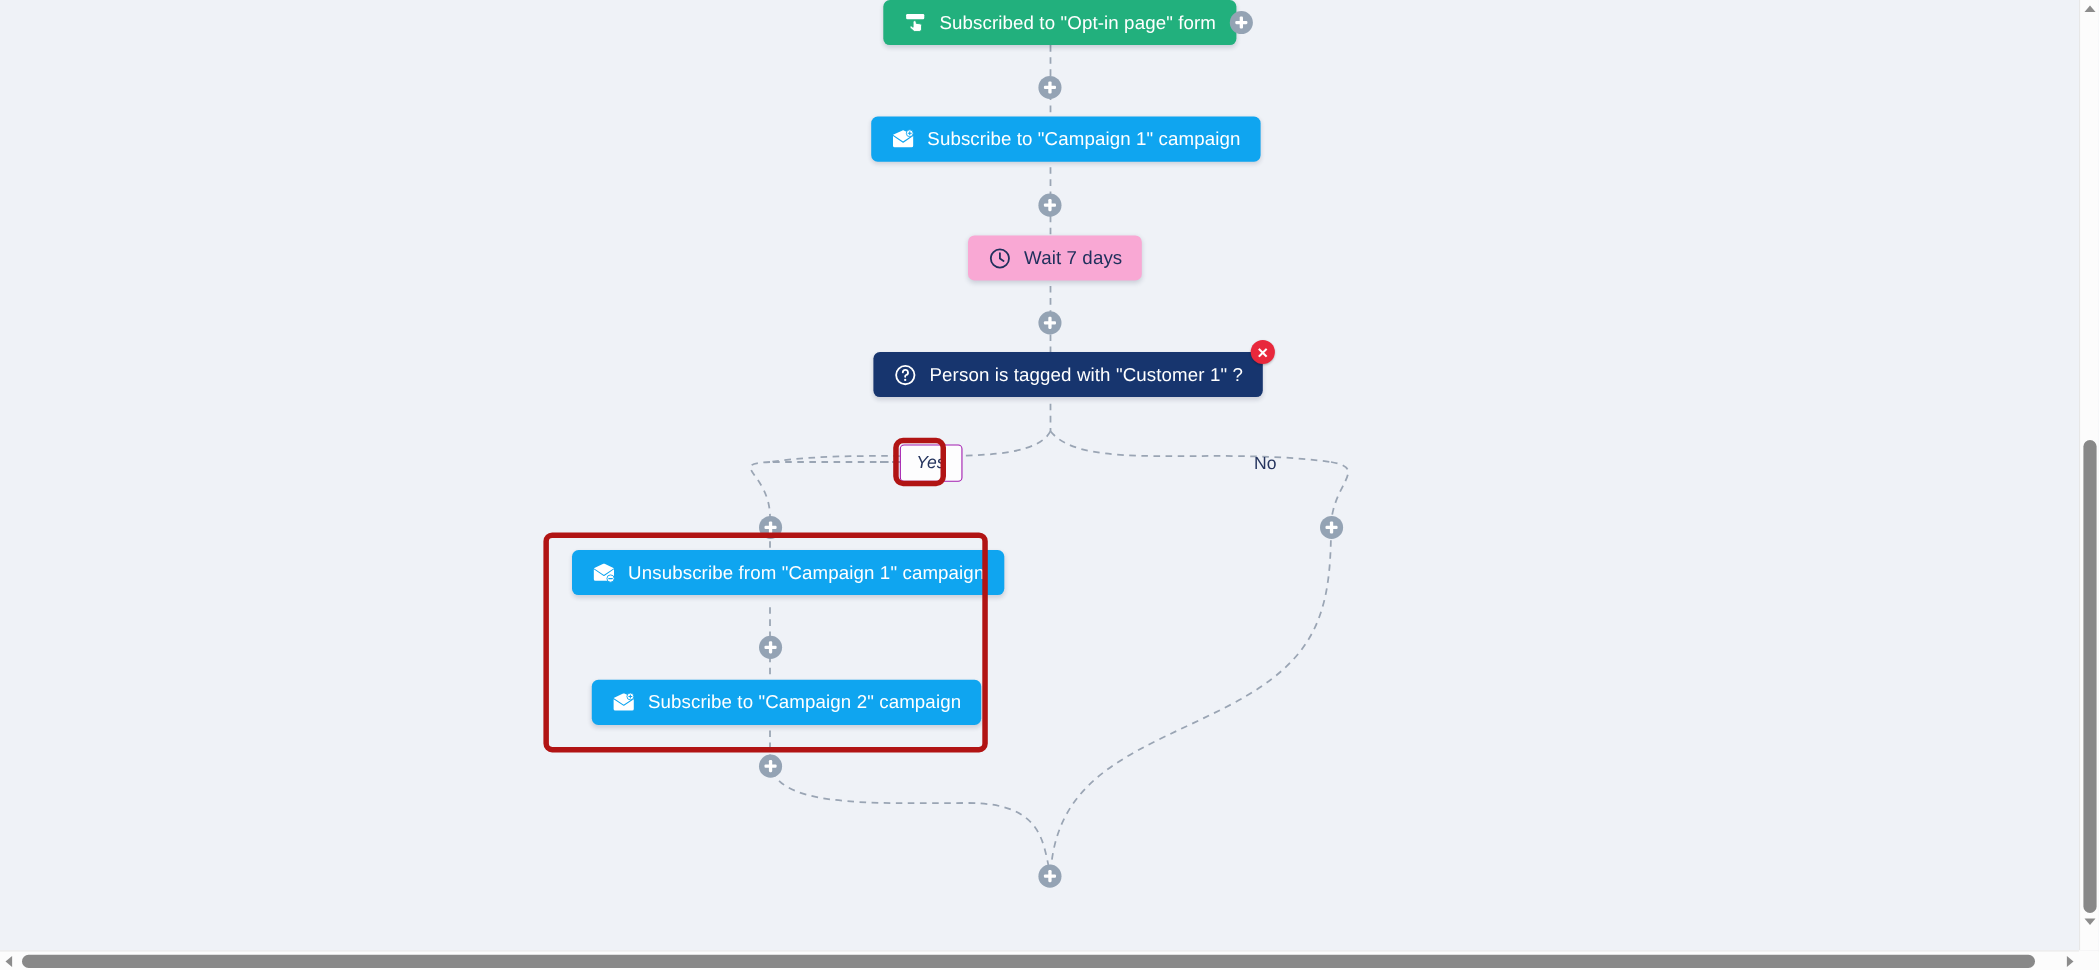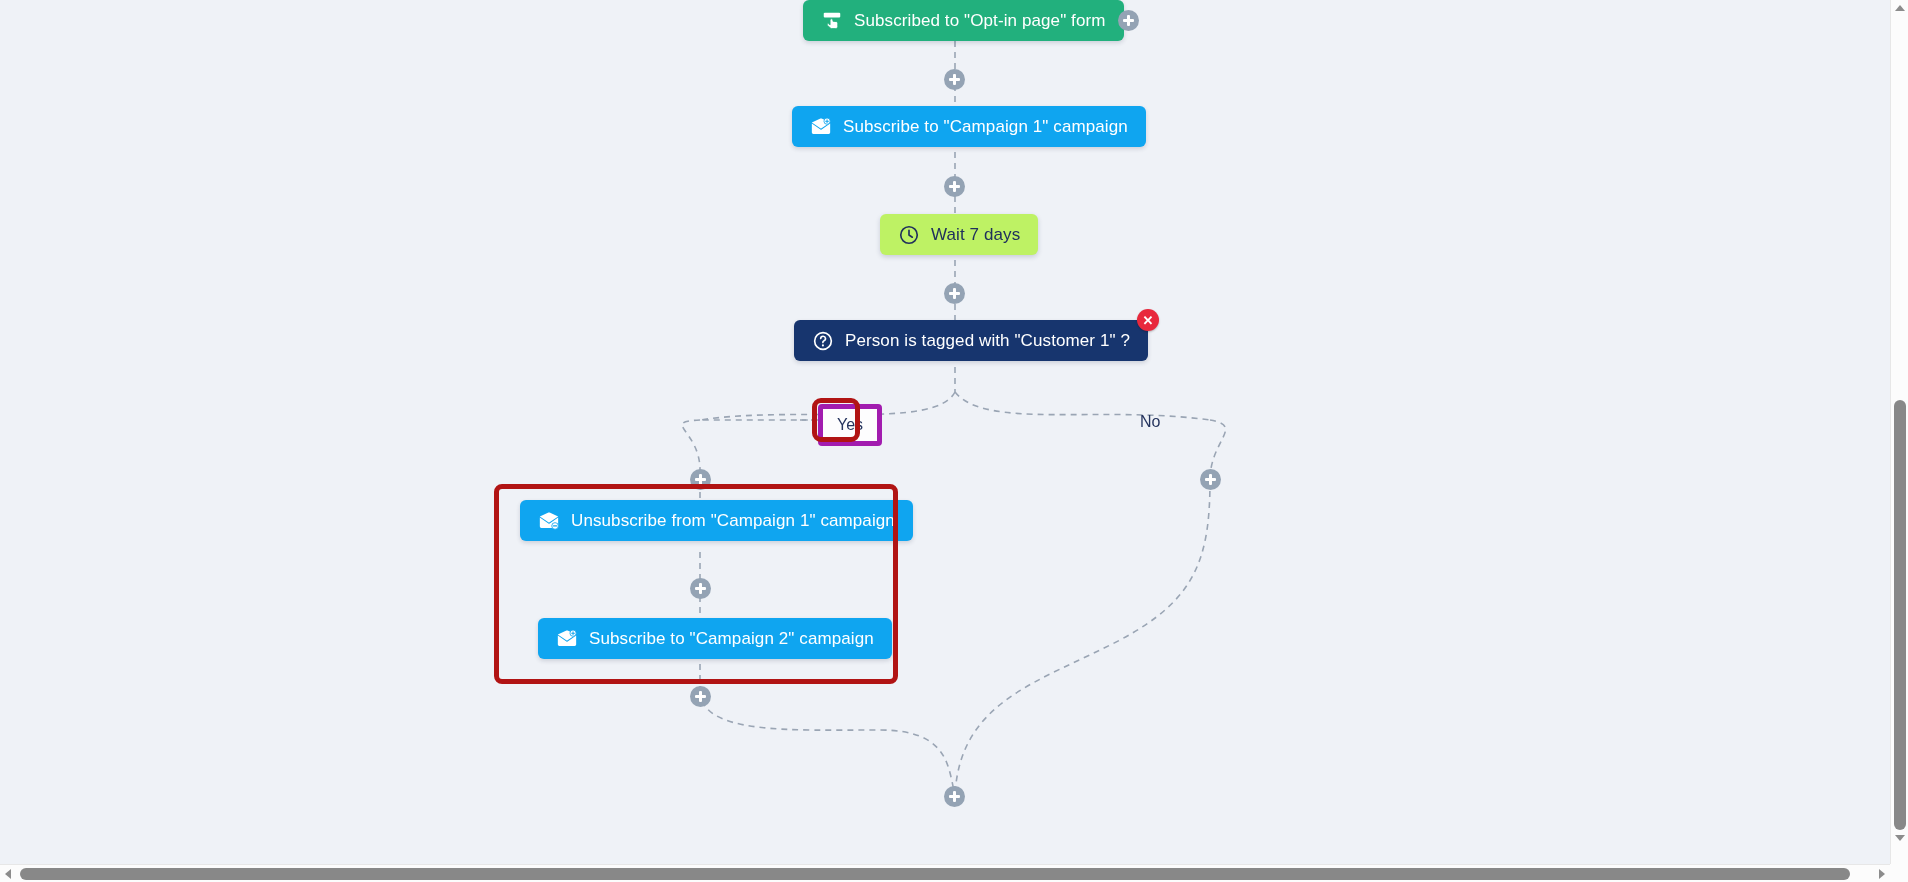--- a/index.html
+++ b/index.html
@@ -42,21 +42,21 @@
     letter-spacing: .1px;
     cursor: pointer;
     box-shadow: 0 2px 4px rgba(30,40,70,.16);
     user-select: none;
   }
   .node .label { line-height: 1; }
   .node .ic { width: 22px; height: 22px; flex: none; display: block; }
 
   .node.trigger { background: #22b07d; color: #fff; }
   .node.action  { background: #0fa5f0; color: #fff; }
-  .node.delay   { background: #bef264; color: #20305c; box-shadow: 0 2px 5px rgba(30,40,70,.18); }
+  .node.delay   { background: #f9a8d4; color: #20305c; box-shadow: 0 2px 5px rgba(30,40,70,.18); }
   .node.condition {
     background: #183director; 
   }
   .node.condition { background: #17356e; color: #fff; }
 
   
   .delete-badge {
     position: absolute;
     top: -11px; right: -11px;
     width: 22px; height: 22px;
@@ -95,23 +95,24 @@
     font-size: 16px;
     color: #26355f;
     background: transparent;
     padding: 2px 6px;
     line-height: 1;
     z-index: 3;
     user-select: none;
   }
   .branch-label.boxed {
     background: #fdfdfe;
-    border: 5px solid #a21caf;
+    border: 1px solid #a21caf;
     border-radius: 4px;
     padding: 8px 14px;
+    font-style: italic;
   }
 
   
   .annot {
     position: absolute;
     border: 5px solid #b11414;
     border-radius: 9px;
     pointer-events: none;
     z-index: 6;
   }

